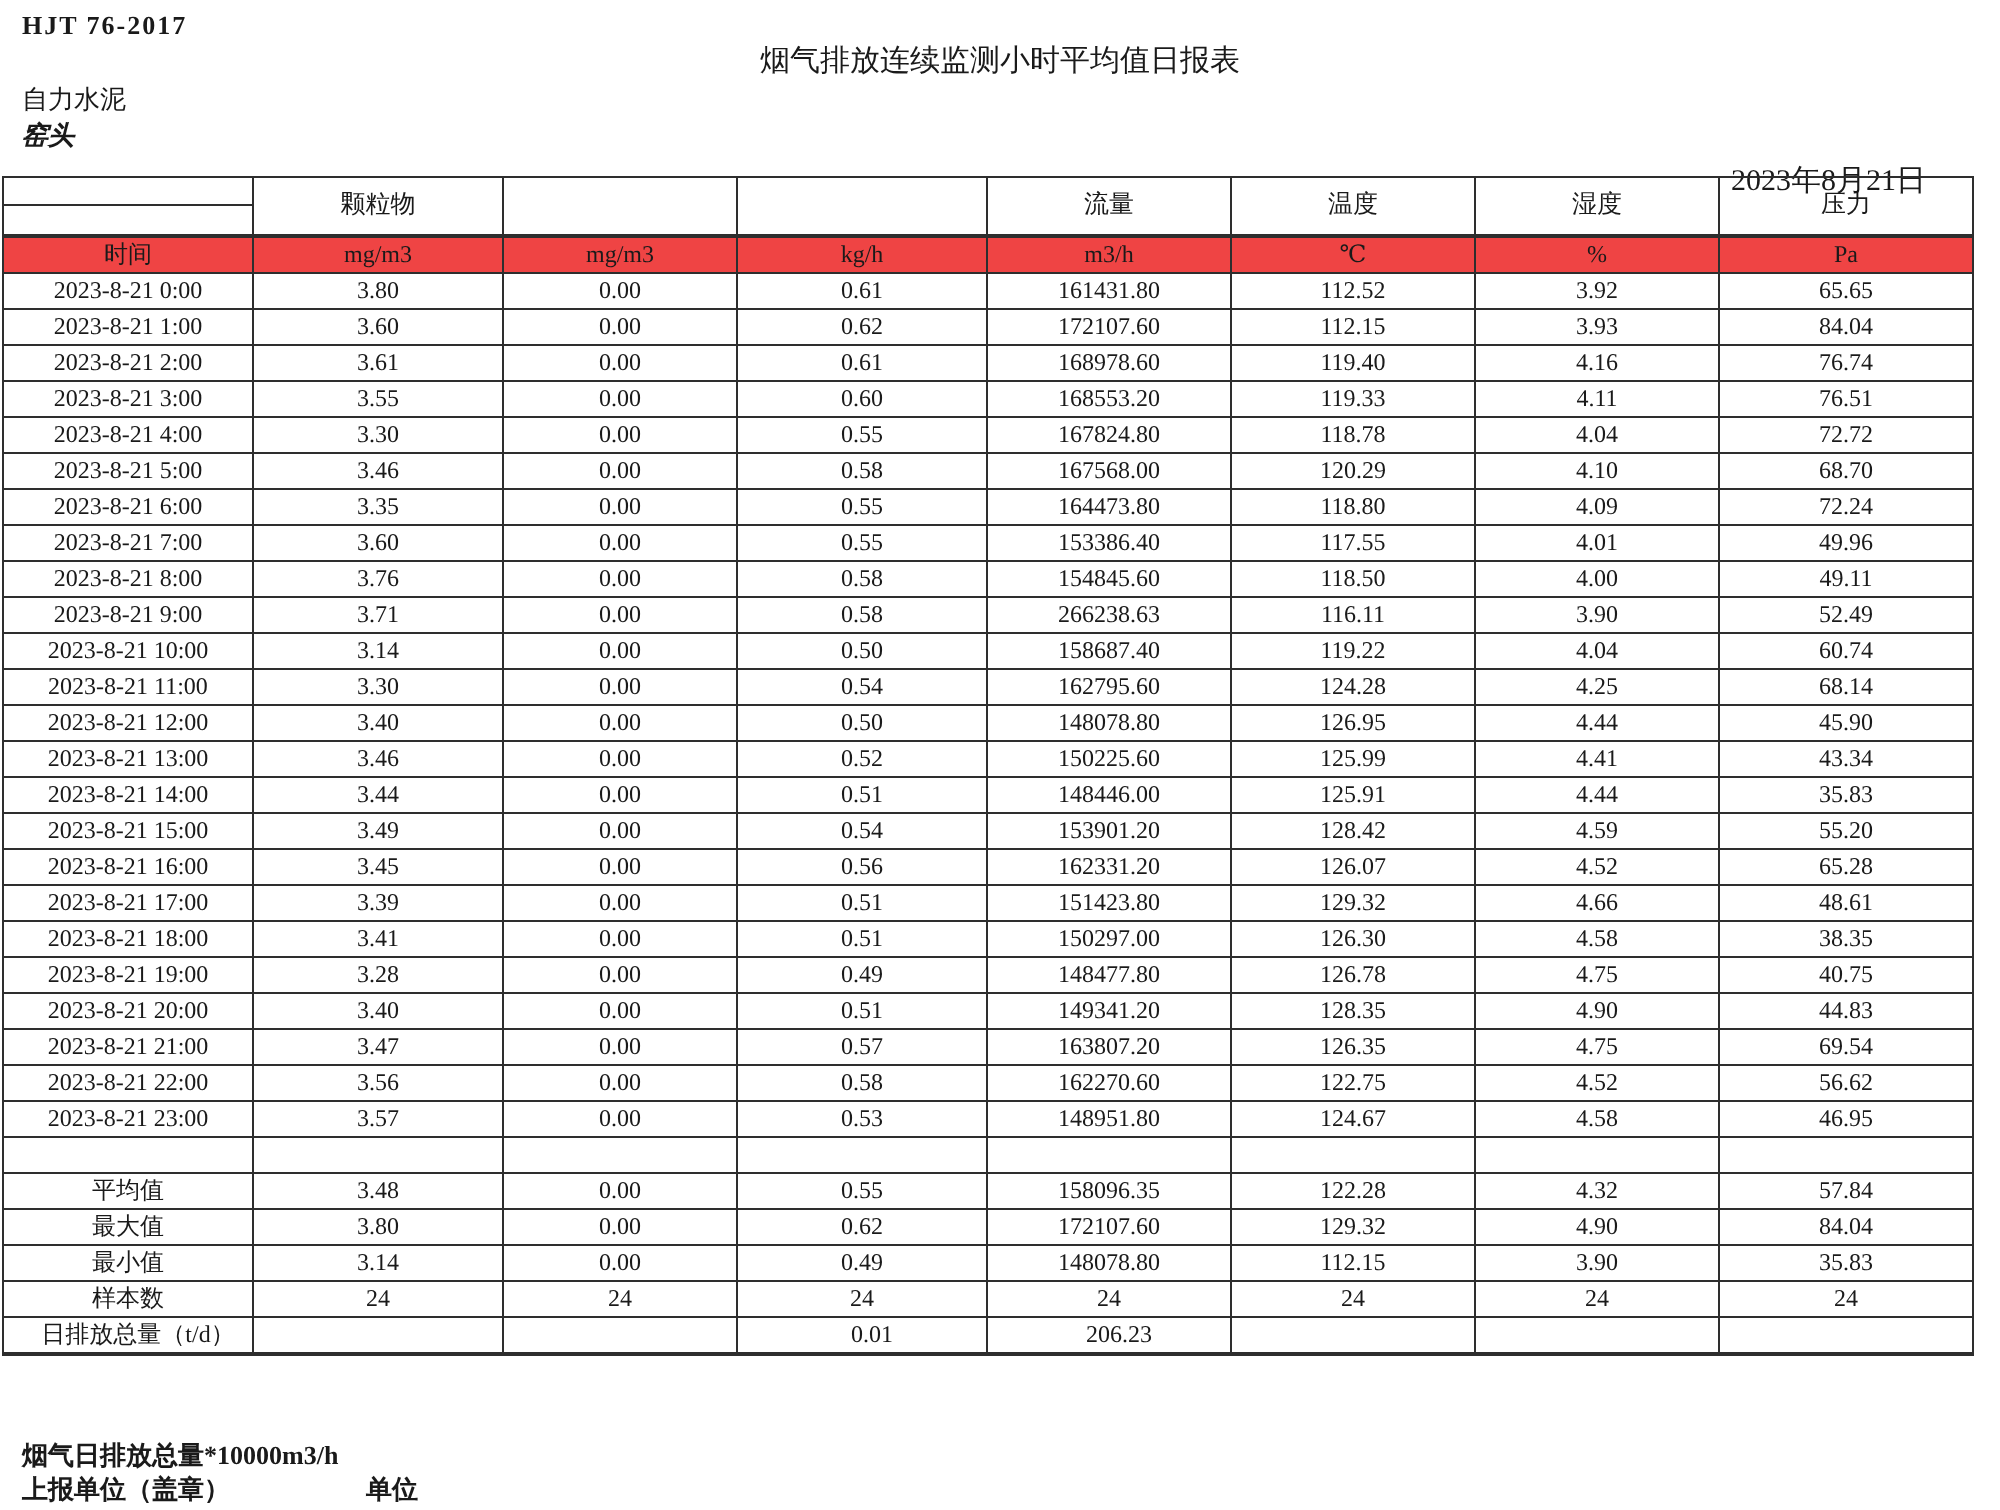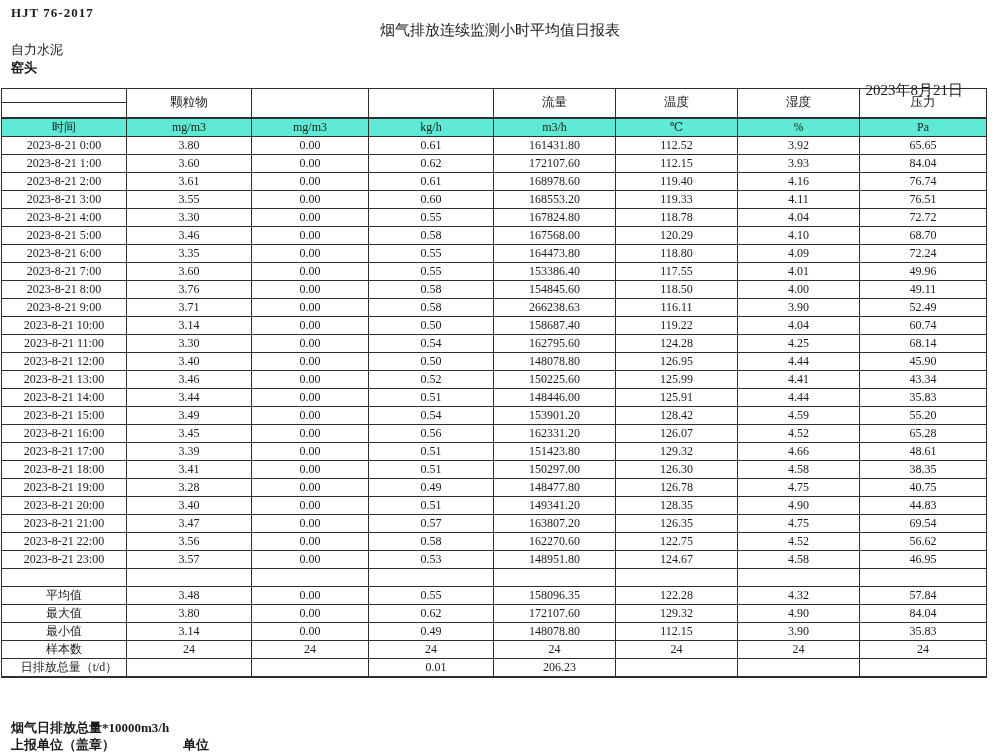--- a/index.html
+++ b/index.html
@@ -19,21 +19,21 @@
   .doc-title {
     position: absolute; left: 0; top: 21px; width: 1000px;
     text-align: center; font-size: 15px; font-weight: normal;
   }
   .company {
     position: absolute; left: 11px; top: 41px;
     font-size: 13px; font-weight: normal;
   }
   .station {
     position: absolute; left: 11px; top: 59px;
-    font-size: 13px; font-weight: bold;
+    font-size: 13px; font-weight: bold; font-style: italic;
   }
   .report-date {
     position: absolute; top: 81px; right: 37px;
     font-size: 15px;
   }
   table.report {
     position: absolute; left: 1px; top: 88px;
     width: 985px;
     border-collapse: collapse;
     table-layout: fixed;
@@ -49,21 +49,21 @@
     overflow: hidden;
   }
   tr.h-a td { height: 14px; }
   tr.h-b td { height: 15px; }
   tr.h-group td { font-size: 12.5px; }
   tr.h-unit td {
     height: 19px;
     border-top-width: 2px;
   }
   tr.spacer td { height: 18px; }
-  td.green { background: #5eead4; }
+  td.green { background: #ef4444; }
   tbody tr:last-child td { border-bottom-width: 2px; padding-left: 10px; }
   .footer-note {
     position: absolute; left: 11px; top: 719px;
     font-size: 13px; font-weight: bold;
   }
   .footer-report-unit {
     position: absolute; left: 11px; top: 736px;
     font-size: 13px; font-weight: bold;
   }
   .footer-unit {

